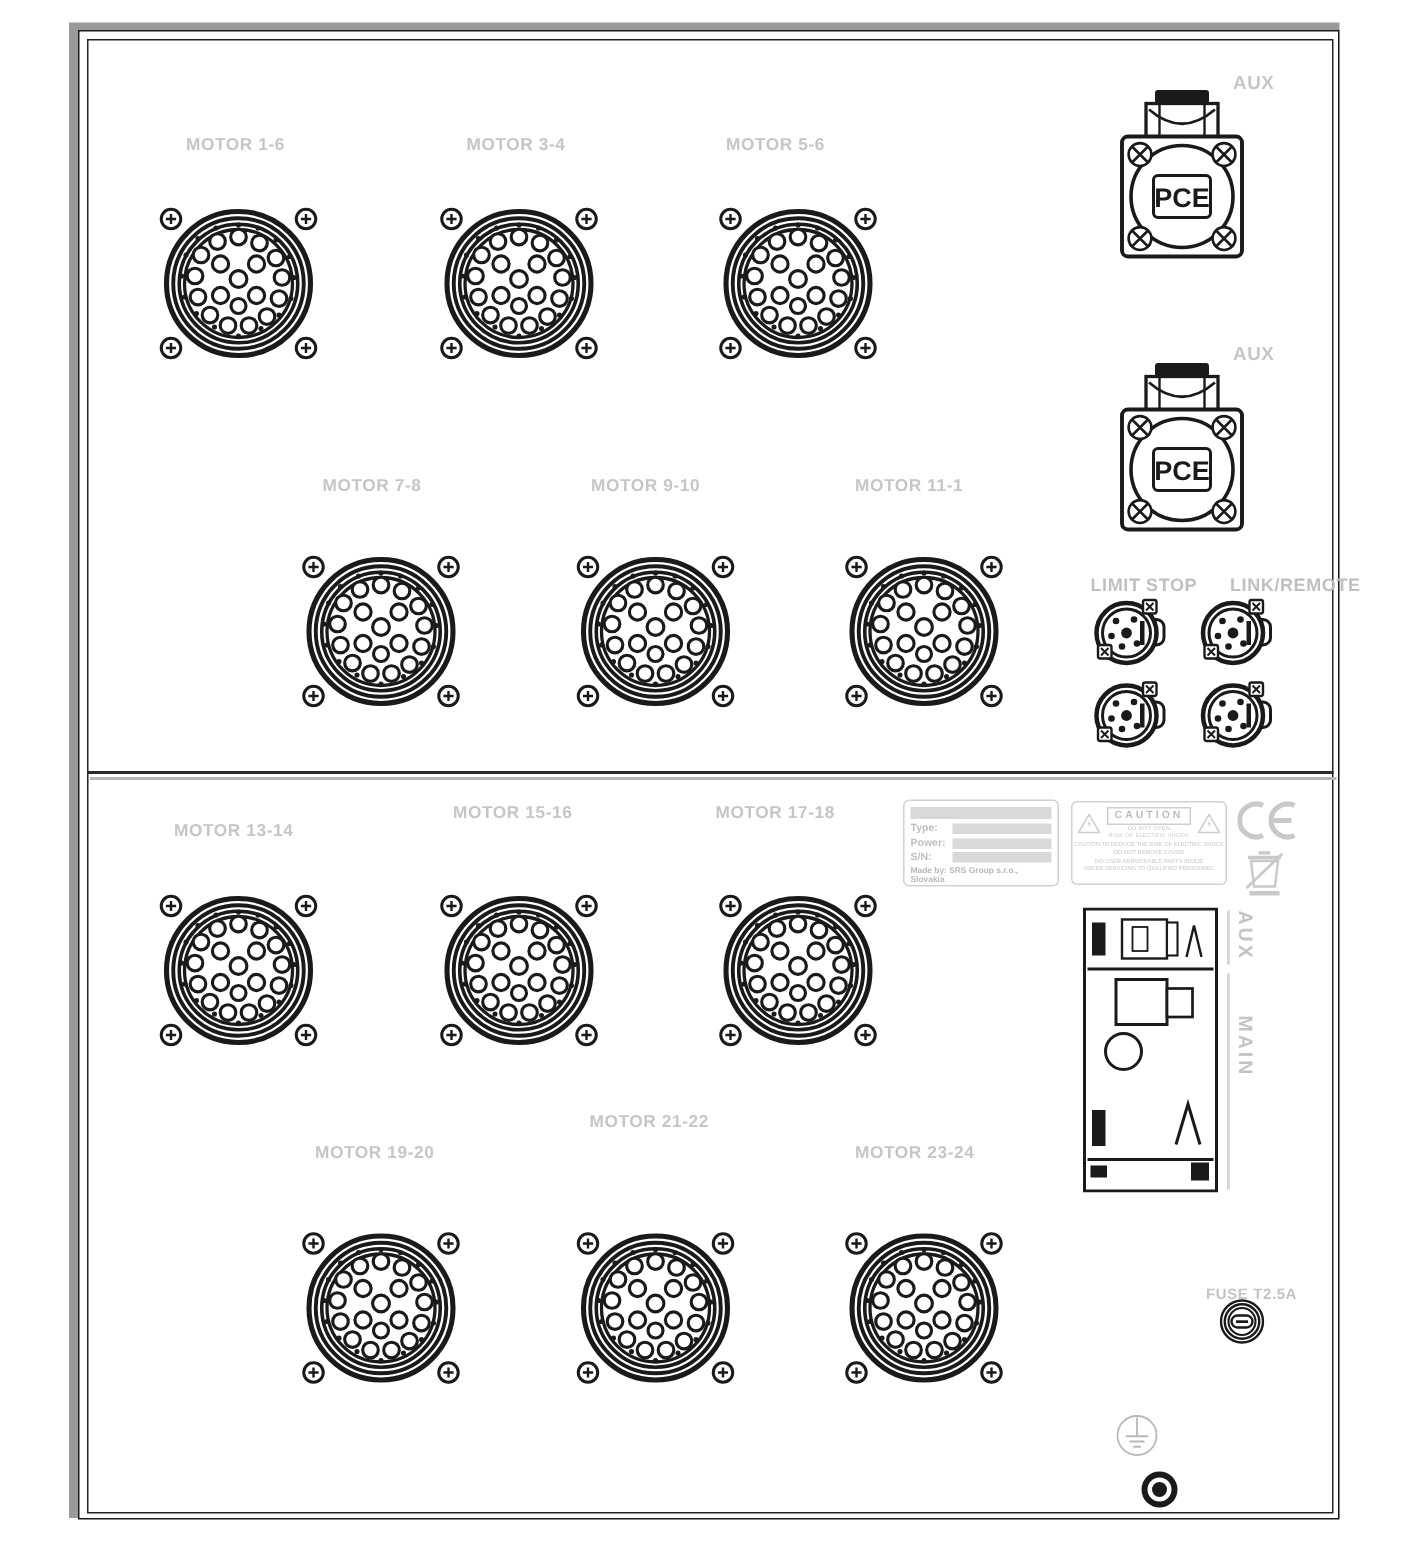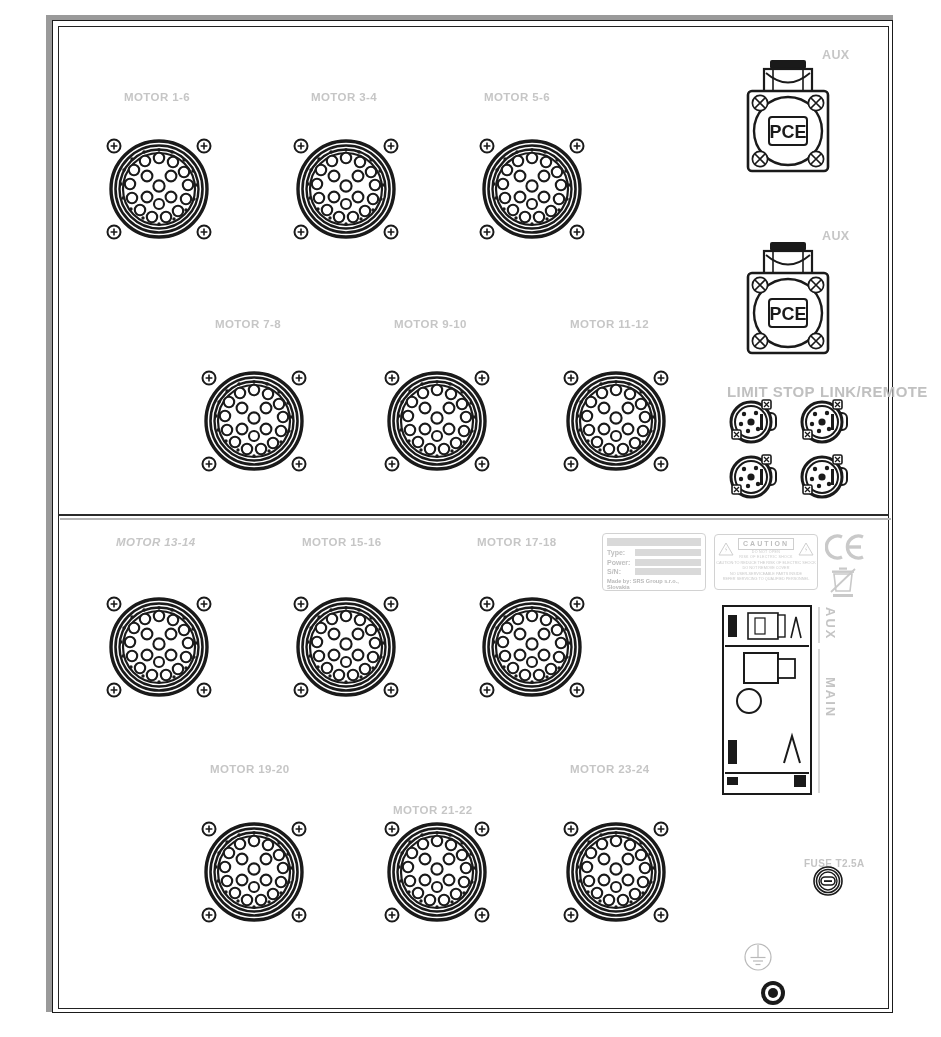--- a/index.html
+++ b/index.html
@@ -31,21 +31,21 @@
     background:#b5b5b5;
   }
 
   
   .lbl{
     position:absolute;color:#c9c9c9;font-weight:bold;letter-spacing:.4px;
     white-space:nowrap;
   }
   .lbl-motor{font-size:11.5px;color:#c6c6c6;}
   .lbl-aux{font-size:12.5px;color:#c6c6c6;}
-  .lbl-xlr{font-size:15px;color:#c0c0c0;font-weight:bold;}
+  .lbl-xlr{font-size:12px;color:#c0c0c0;font-weight:bold;}
   .lbl-fuse{font-size:10px;color:#c4c4c4;}
 
   
   .conn{position:absolute;width:110px;height:110px;}
   .conn svg{display:block;}
 
   
   .pce{position:absolute;width:96px;height:118px;}
 
   
@@ -359,21 +359,21 @@
           <circle cx="48" cy="83" r="5.2" fill="#fff" stroke="#1a1a1a" stroke-width="2.1"></circle>
           <circle cx="62" cy="83" r="5.2" fill="#fff" stroke="#1a1a1a" stroke-width="2.1"></circle>
           <circle cx="43" cy="42" r="5.4" fill="#fff" stroke="#1a1a1a" stroke-width="2.1"></circle>
           <circle cx="67" cy="42" r="5.4" fill="#fff" stroke="#1a1a1a" stroke-width="2.1"></circle>
           <circle cx="55" cy="52" r="5.6" fill="#fff" stroke="#1a1a1a" stroke-width="2.1"></circle>
           <circle cx="43" cy="63" r="5.4" fill="#fff" stroke="#1a1a1a" stroke-width="2.1"></circle>
           <circle cx="67" cy="63" r="5.4" fill="#fff" stroke="#1a1a1a" stroke-width="2.1"></circle>
           <circle cx="55" cy="70" r="5" fill="#fff" stroke="#1a1a1a" stroke-width="2.1"></circle>
   </svg>
       </div>
-      <div class="lbl lbl-motor" style="left: 570px; top: 318px;">MOTOR 11-12</div>
+      <div class="lbl lbl-motor" style="left: 570px; top: 318px;">MOTOR 11-1</div>
       <div class="conn" style="left: 561px; top: 366px;">
         <svg width="110" height="110" viewBox="0 0 110 110">
     <circle cx="10" cy="12" r="6.5" fill="#fff" stroke="#1a1a1a" stroke-width="2"></circle>
     <path d="M6.6 12 h6.8 M10 8.6 v6.8" stroke="#1a1a1a" stroke-width="1.6"></path>
     <circle cx="100" cy="12" r="6.5" fill="#fff" stroke="#1a1a1a" stroke-width="2"></circle>
     <path d="M96.6 12 h6.8 M100 8.6 v6.8" stroke="#1a1a1a" stroke-width="1.6"></path>
     <circle cx="10" cy="98" r="6.5" fill="#fff" stroke="#1a1a1a" stroke-width="2"></circle>
     <path d="M6.6 98 h6.8 M10 94.6 v6.8" stroke="#1a1a1a" stroke-width="1.6"></path>
     <circle cx="100" cy="98" r="6.5" fill="#fff" stroke="#1a1a1a" stroke-width="2"></circle>
     <path d="M96.6 98 h6.8 M100 94.6 v6.8" stroke="#1a1a1a" stroke-width="1.6"></path>
@@ -411,21 +411,21 @@
           <circle cx="48" cy="83" r="5.2" fill="#fff" stroke="#1a1a1a" stroke-width="2.1"></circle>
           <circle cx="62" cy="83" r="5.2" fill="#fff" stroke="#1a1a1a" stroke-width="2.1"></circle>
           <circle cx="43" cy="42" r="5.4" fill="#fff" stroke="#1a1a1a" stroke-width="2.1"></circle>
           <circle cx="67" cy="42" r="5.4" fill="#fff" stroke="#1a1a1a" stroke-width="2.1"></circle>
           <circle cx="55" cy="52" r="5.6" fill="#fff" stroke="#1a1a1a" stroke-width="2.1"></circle>
           <circle cx="43" cy="63" r="5.4" fill="#fff" stroke="#1a1a1a" stroke-width="2.1"></circle>
           <circle cx="67" cy="63" r="5.4" fill="#fff" stroke="#1a1a1a" stroke-width="2.1"></circle>
           <circle cx="55" cy="70" r="5" fill="#fff" stroke="#1a1a1a" stroke-width="2.1"></circle>
   </svg>
       </div>
-      <div class="lbl lbl-motor" style="left: 116px; top: 536px; font-style: italic;">MOTOR 13-14</div>
+      <div class="lbl lbl-motor" style="left: 116px; top: 548px;">MOTOR 13-14</div>
       <div class="conn" style="left: 104px; top: 592px;">
         <svg width="110" height="110" viewBox="0 0 110 110">
     <circle cx="10" cy="12" r="6.5" fill="#fff" stroke="#1a1a1a" stroke-width="2"></circle>
     <path d="M6.6 12 h6.8 M10 8.6 v6.8" stroke="#1a1a1a" stroke-width="1.6"></path>
     <circle cx="100" cy="12" r="6.5" fill="#fff" stroke="#1a1a1a" stroke-width="2"></circle>
     <path d="M96.6 12 h6.8 M100 8.6 v6.8" stroke="#1a1a1a" stroke-width="1.6"></path>
     <circle cx="10" cy="98" r="6.5" fill="#fff" stroke="#1a1a1a" stroke-width="2"></circle>
     <path d="M6.6 98 h6.8 M10 94.6 v6.8" stroke="#1a1a1a" stroke-width="1.6"></path>
     <circle cx="100" cy="98" r="6.5" fill="#fff" stroke="#1a1a1a" stroke-width="2"></circle>
     <path d="M96.6 98 h6.8 M100 94.6 v6.8" stroke="#1a1a1a" stroke-width="1.6"></path>
@@ -619,21 +619,21 @@
           <circle cx="48" cy="83" r="5.2" fill="#fff" stroke="#1a1a1a" stroke-width="2.1"></circle>
           <circle cx="62" cy="83" r="5.2" fill="#fff" stroke="#1a1a1a" stroke-width="2.1"></circle>
           <circle cx="43" cy="42" r="5.4" fill="#fff" stroke="#1a1a1a" stroke-width="2.1"></circle>
           <circle cx="67" cy="42" r="5.4" fill="#fff" stroke="#1a1a1a" stroke-width="2.1"></circle>
           <circle cx="55" cy="52" r="5.6" fill="#fff" stroke="#1a1a1a" stroke-width="2.1"></circle>
           <circle cx="43" cy="63" r="5.4" fill="#fff" stroke="#1a1a1a" stroke-width="2.1"></circle>
           <circle cx="67" cy="63" r="5.4" fill="#fff" stroke="#1a1a1a" stroke-width="2.1"></circle>
           <circle cx="55" cy="70" r="5" fill="#fff" stroke="#1a1a1a" stroke-width="2.1"></circle>
   </svg>
       </div>
-      <div class="lbl lbl-motor" style="left: 393px; top: 804px;">MOTOR 21-22</div>
+      <div class="lbl lbl-motor" style="left: 393px; top: 742px;">MOTOR 21-22</div>
       <div class="conn" style="left: 382px; top: 817px;">
         <svg width="110" height="110" viewBox="0 0 110 110">
     <circle cx="10" cy="12" r="6.5" fill="#fff" stroke="#1a1a1a" stroke-width="2"></circle>
     <path d="M6.6 12 h6.8 M10 8.6 v6.8" stroke="#1a1a1a" stroke-width="1.6"></path>
     <circle cx="100" cy="12" r="6.5" fill="#fff" stroke="#1a1a1a" stroke-width="2"></circle>
     <path d="M96.6 12 h6.8 M100 8.6 v6.8" stroke="#1a1a1a" stroke-width="1.6"></path>
     <circle cx="10" cy="98" r="6.5" fill="#fff" stroke="#1a1a1a" stroke-width="2"></circle>
     <path d="M6.6 98 h6.8 M10 94.6 v6.8" stroke="#1a1a1a" stroke-width="1.6"></path>
     <circle cx="100" cy="98" r="6.5" fill="#fff" stroke="#1a1a1a" stroke-width="2"></circle>
     <path d="M96.6 98 h6.8 M100 94.6 v6.8" stroke="#1a1a1a" stroke-width="1.6"></path>

